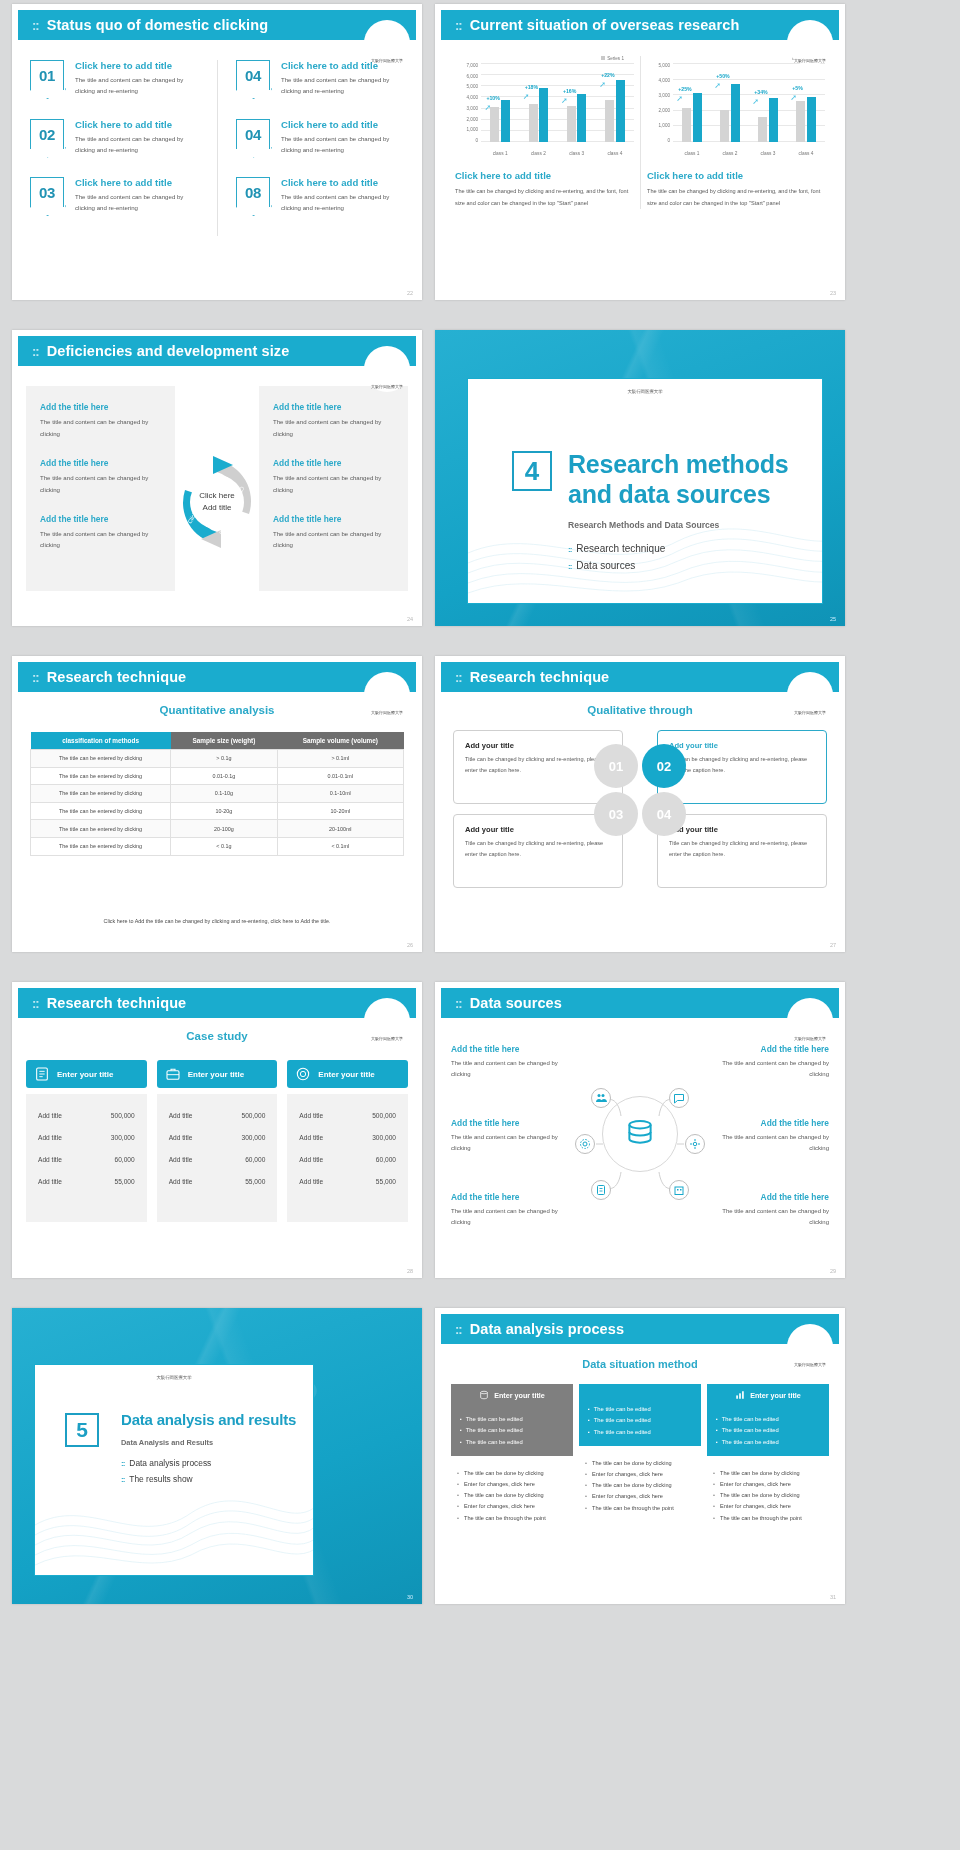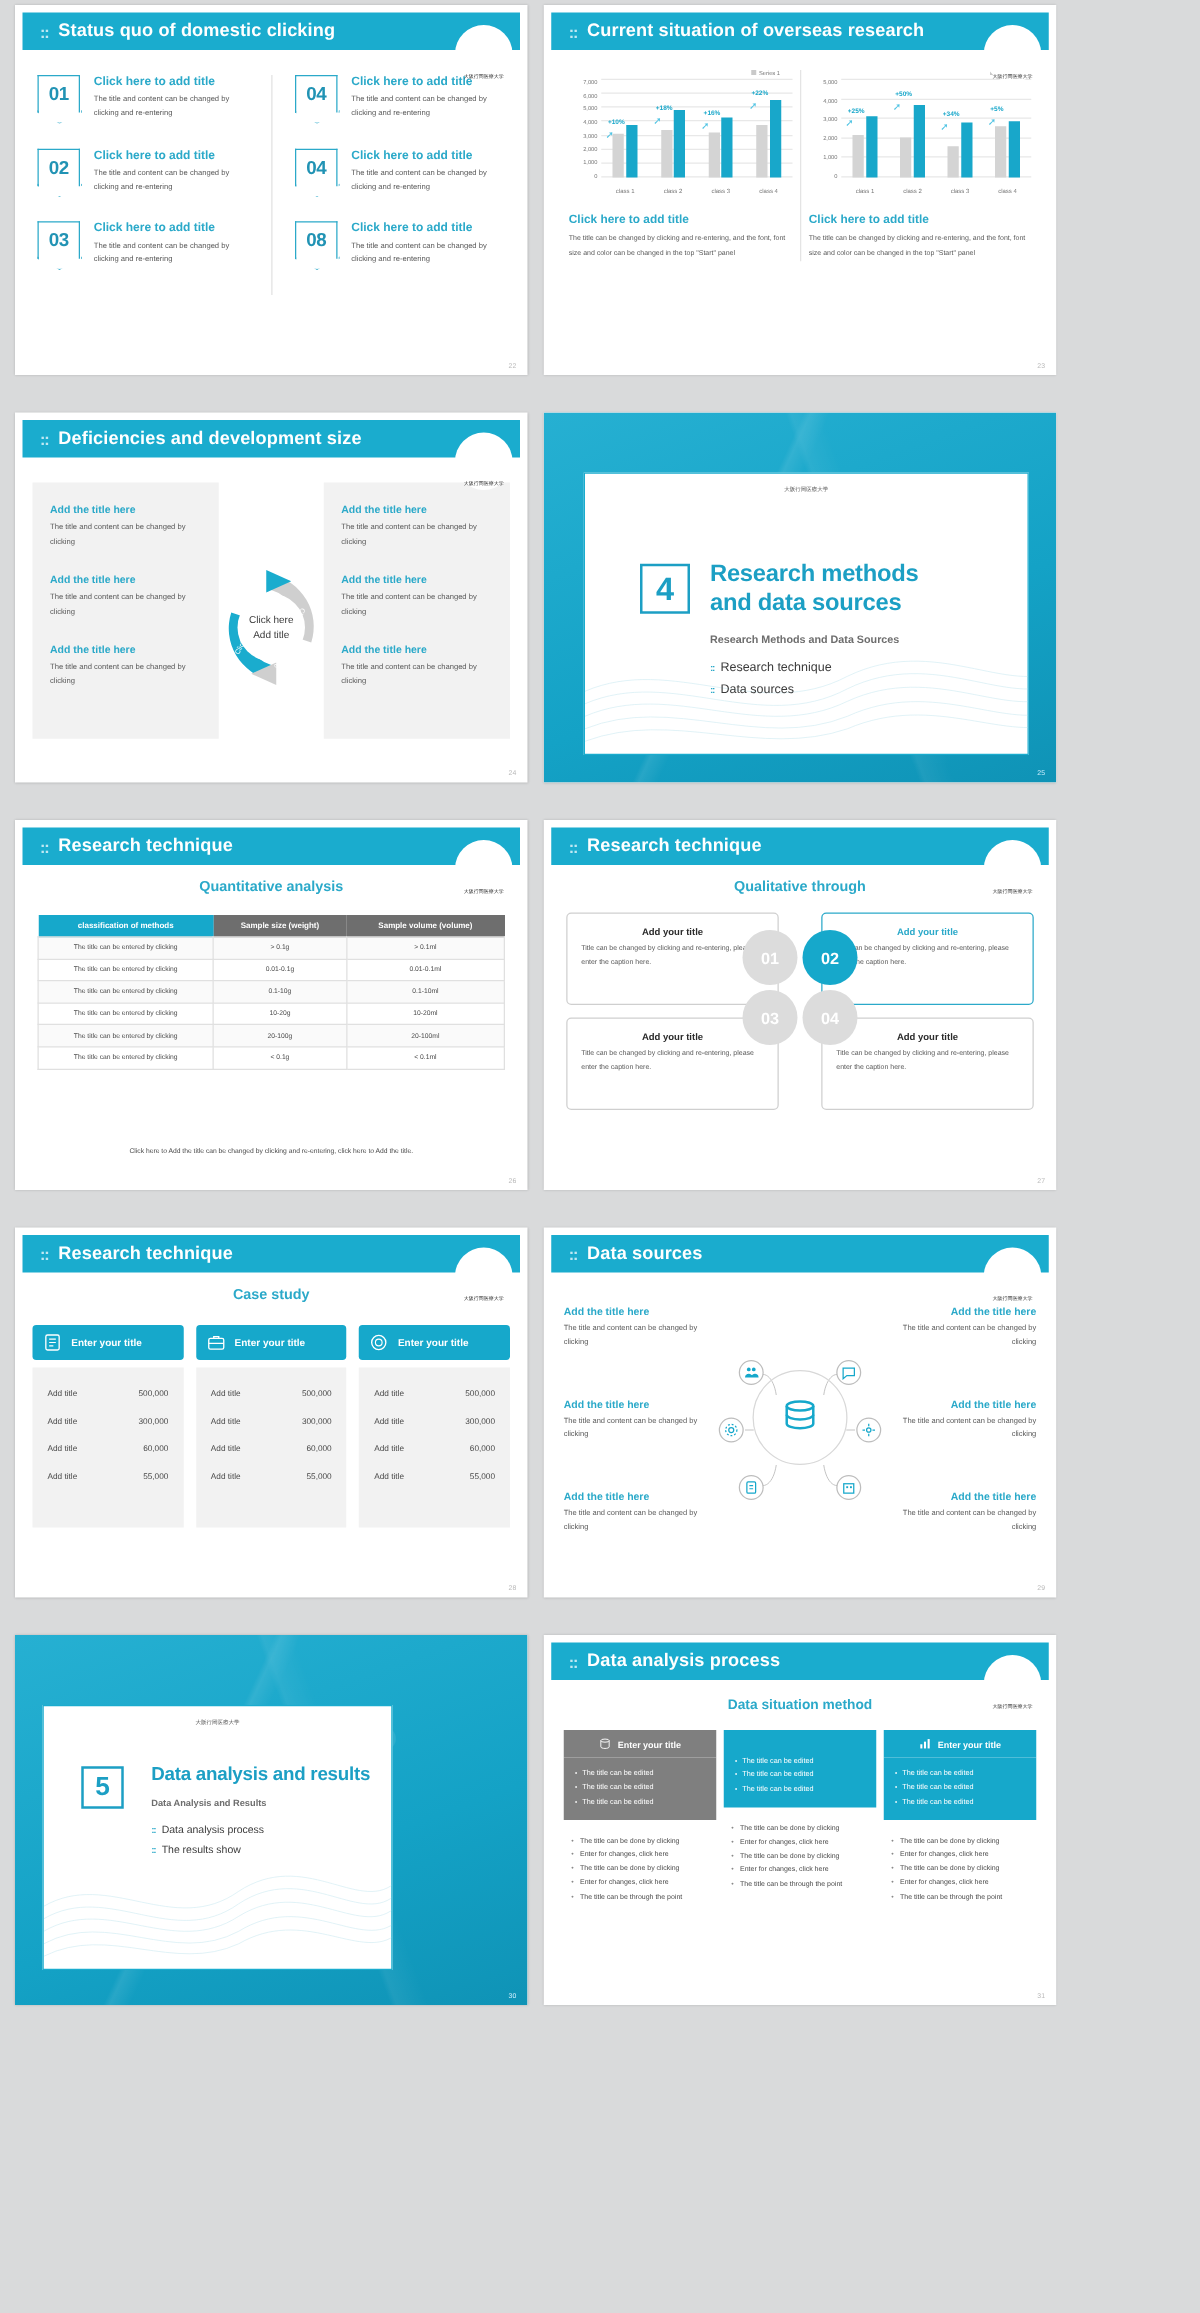--- a/index.html
+++ b/index.html
@@ -120,21 +120,21 @@
   .wave { position:absolute; left:0; right:0; bottom:0; height:120px; opacity:.75; }
   .seclogo { position:absolute; top:10px; left:50%; transform:translateX(-50%);
              font-size:4.4px; color:#555; white-space:nowrap; }
   .secbody { position:absolute; left:44px; top:70px; right:20px; }
   .secnum {
     width:40px; height:40px; border:2px solid #1c9fc4; color:#1c9fc4;
     font-size:26px; font-weight:bold; display:flex; align-items:center; justify-content:center;
     position:absolute; left:0; top:2px;
   }
   .secmain { margin-left:56px; }
-  .secmain h2 { color:#1c9fc4; font-size:19px; font-weight:bold; line-height:1.2; letter-spacing:-0.2px;}
+  .secmain h2 { color:#1c9fc4; font-size:25px; font-weight:bold; line-height:1.2; letter-spacing:-0.2px;}
   .secmain h3 { color:#6d6d6d; font-size:8.6px; font-weight:bold; margin-top:11px; }
   .seclist { margin-top:13px; }
   .seclist li { list-style:none; color:#3b3b3b; font-size:10px; margin-bottom:6px; }
   .seclist li b { color:#2ba9c9; font-size:8px; letter-spacing:-1px; margin-right:5px; }
 
   
   .subt { position:absolute; top:48px; left:0; right:0; text-align:center;
           color:#2ba9c9; font-size:11.5px; font-weight:bold; }
   .tbl { position:absolute; top:76px; left:18px; right:18px; border-collapse:collapse; width:374px; }
   .tbl th { font-size:6.4px; color:#fff; font-weight:bold; padding:5px 2px; text-align:center; }
@@ -144,21 +144,21 @@
             border:0.6px solid #e0e0e0; }
   .tbl tr:nth-child(odd) td { background:#fafafa; }
   .tblnote { position:absolute; bottom:28px; left:22px; right:22px;
              font-size:5.4px; color:#4a4a4a; text-align:center; }
 
   
   .qgrid { position:absolute; top:74px; left:18px; right:18px; }
   .qrow { display:flex; justify-content:space-between; margin-bottom:10px; }
   .qbox { width:170px; border:0.9px solid #cfcfcf; border-radius:4px; padding:10px 11px; min-height:74px; }
   .qbox.acc { border-color:#2ba9c9; }
-  .qbox h5 { font-size:7.6px; font-weight:bold; color:#2b2b2b; margin-bottom:4px;text-align:center; }
+  .qbox h5 { font-size:7.6px; font-weight:bold; color:#2b2b2b; margin-bottom:4px; }
   .qbox.acc h5 { color:#2ba9c9; }
   .qbox p { font-size:5.6px; color:#5a5a5a; line-height:1.9; }
   .qcircles { position:absolute; top:88px; left:50%; transform:translateX(-50%); width:92px; height:92px; }
   .qc { position:absolute; width:44px; height:44px; border-radius:50%;
         display:flex; align-items:center; justify-content:center;
         font-size:13px; font-weight:bold; color:#fff; }
   .qc.grey { background:#dcdcdc; color:#fff; }
   .qc.blue { background:#16a8cb; }
 
   

